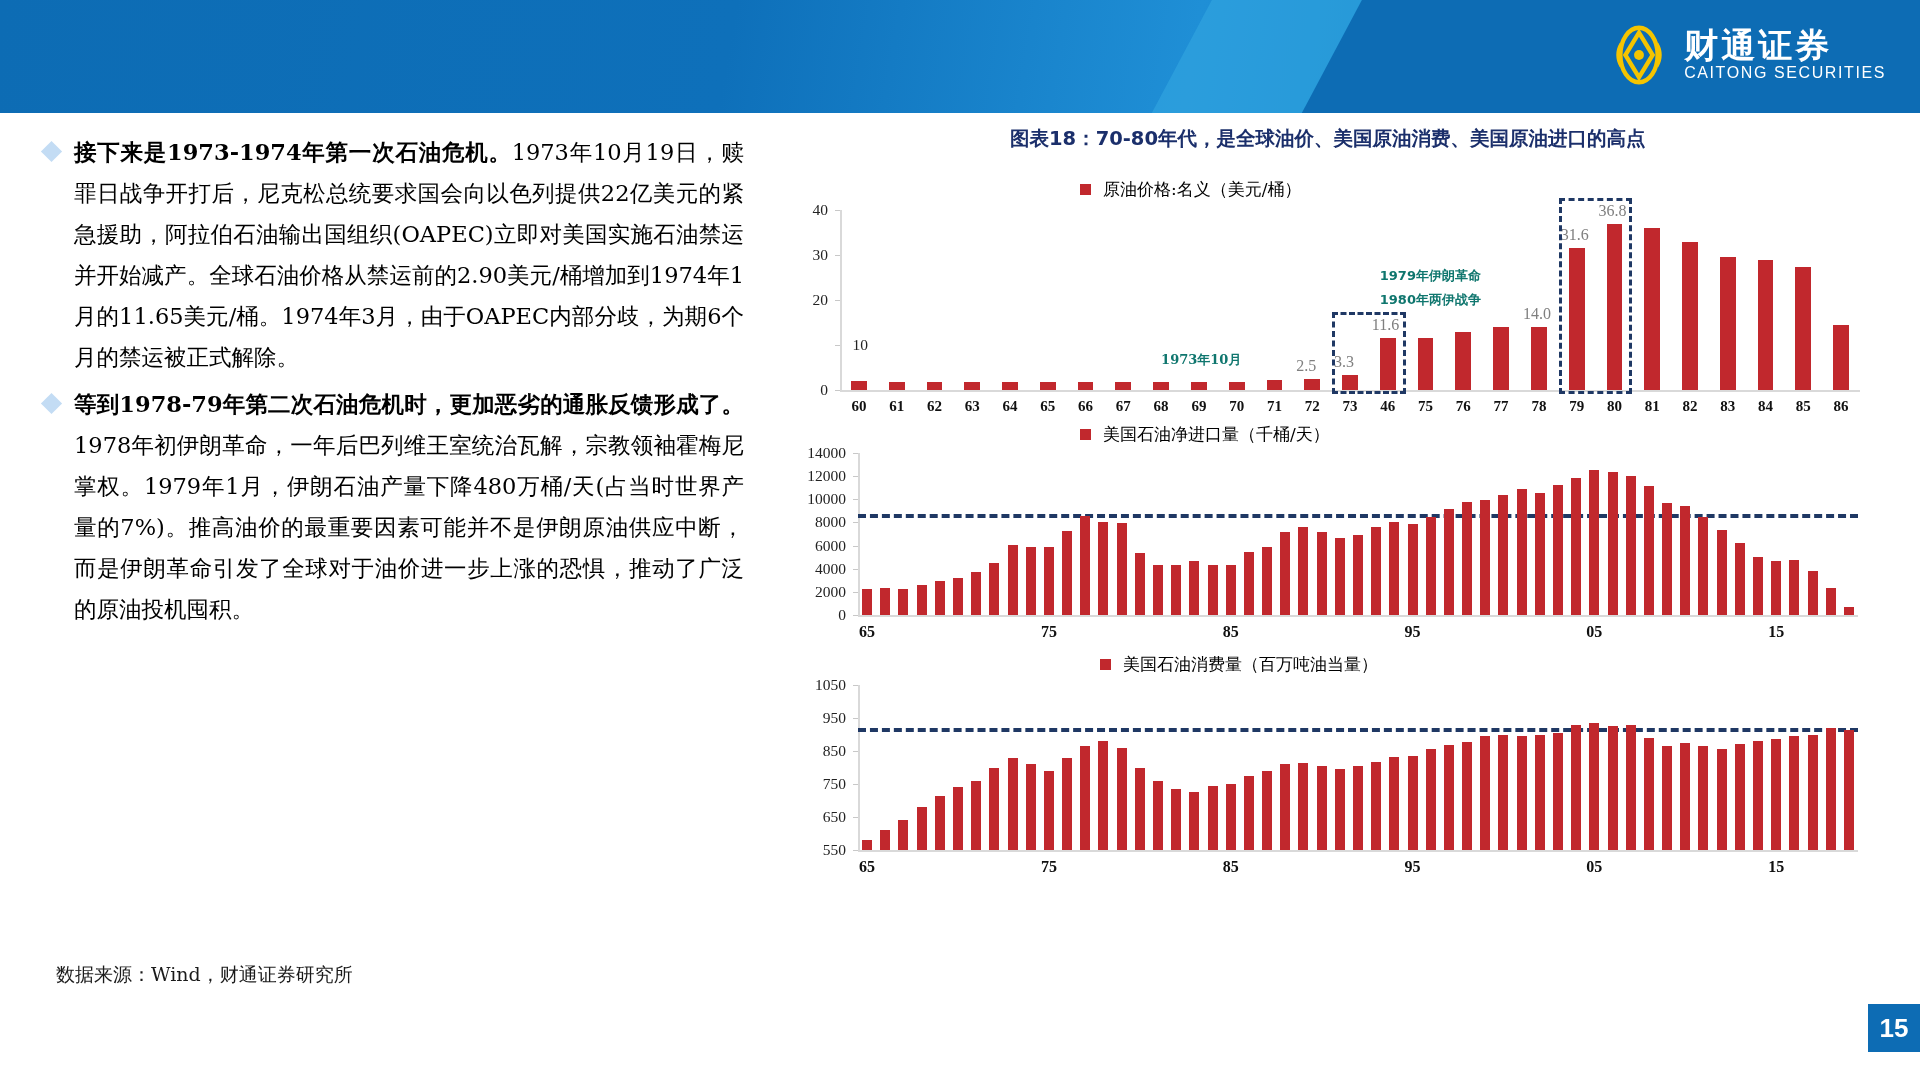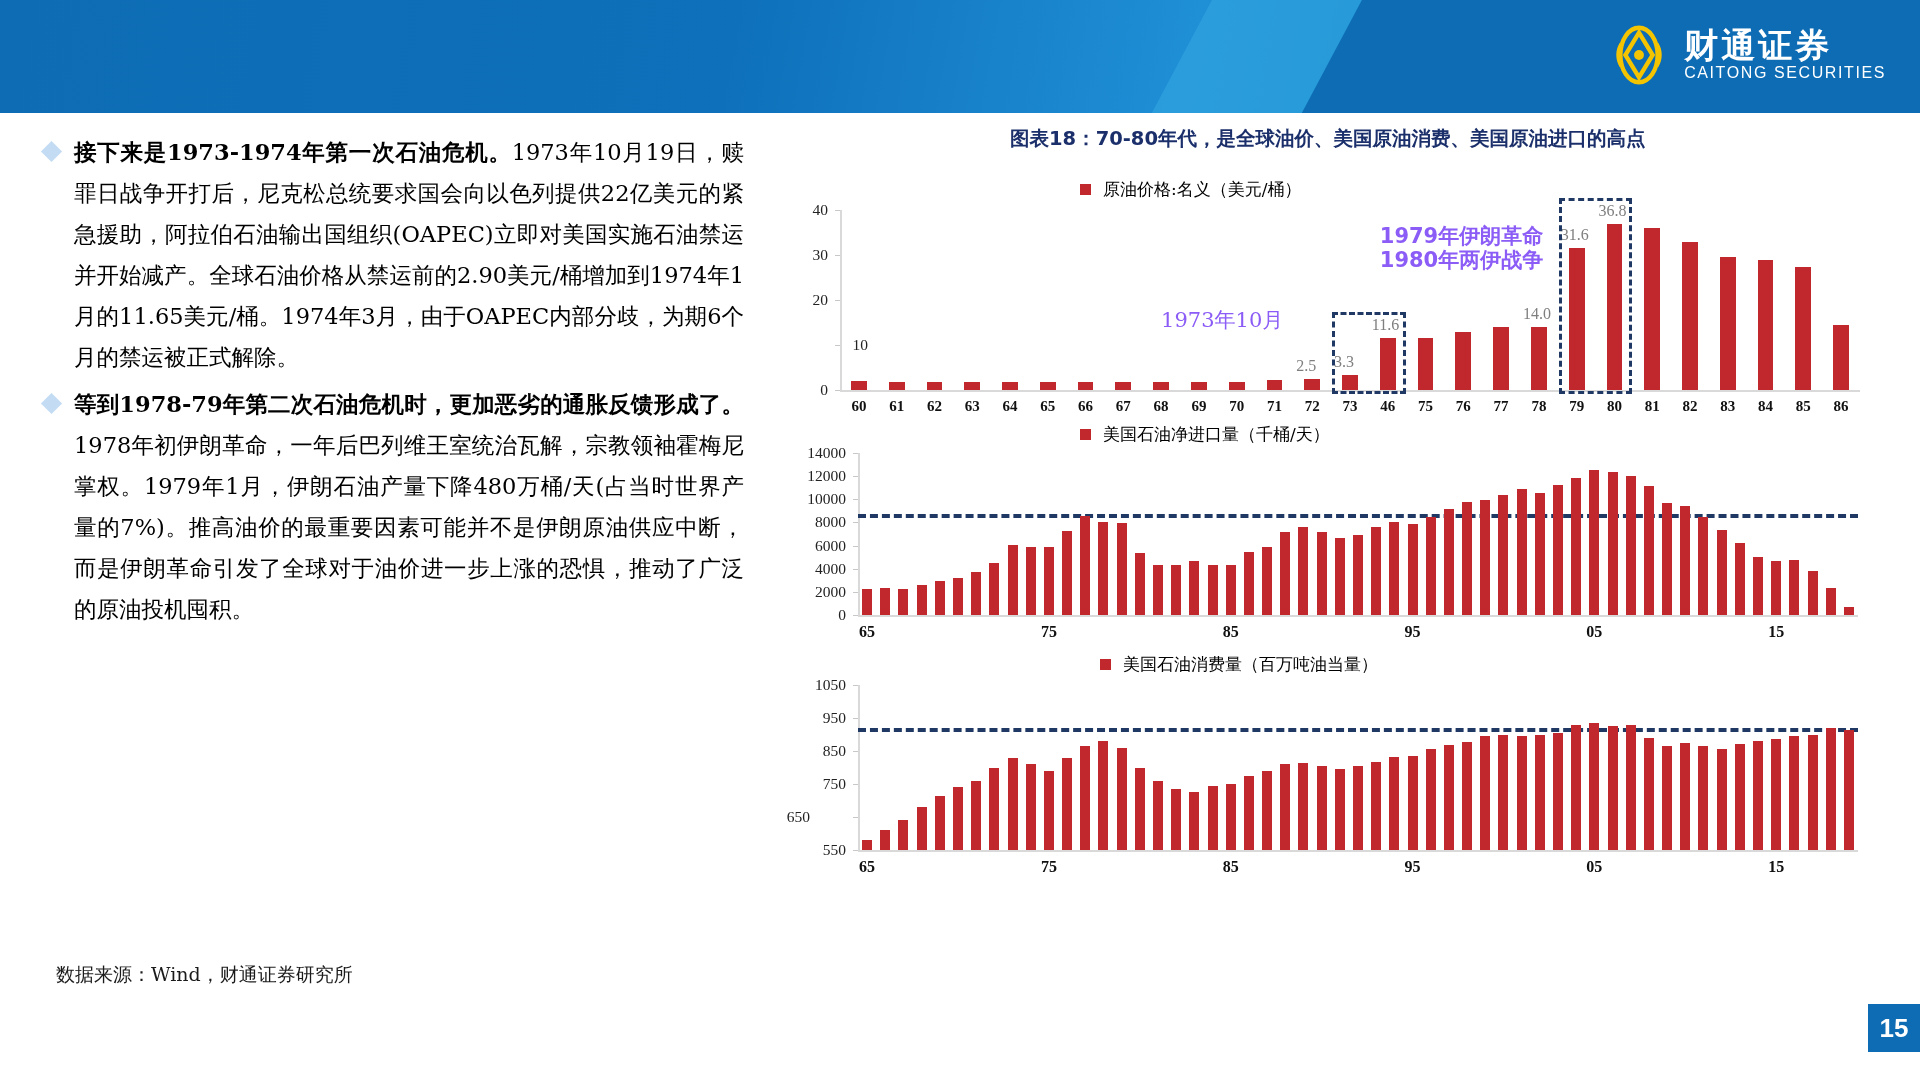--- a/index.html
+++ b/index.html
@@ -104,26 +104,26 @@
     position: absolute; border: 3.5px dashed #1f3864; background: transparent;
   }
   .dashline {
     position: absolute; border-top: 4px dashed #1f3864;
   }
   .datalabel {
     position: absolute; font-size: 16px; color: #7f7f7f;
     font-family: "Liberation Serif", serif; white-space: nowrap;
   }
   .annot {
-    position: absolute; font-size: 21px; color: #8b5cf6; font-weight: bold;
+    position: absolute; font-size: 13px; color: #0f766e; font-weight: bold;
     font-family: "DejaVu Sans", "Liberation Sans", sans-serif;
-    line-height: 24px; white-space: nowrap;
+    line-height: 24px; white-space: nowrap; margin-top: 40px;
   }
   .annot.serif {
-    font-family: "DejaVu Serif", "Liberation Serif", serif; font-weight: normal;
+    font-family: "DejaVu Serif", "Liberation Serif", serif; font-weight: bold;
   }
 
   
   .pagenum {
     position: absolute; right: 0; bottom: 28px; width: 52px; height: 48px;
     background: #0d6cb4; color: #fff; font-size: 26px; font-weight: bold;
     display: flex; align-items: center; justify-content: center;
     font-family: "Liberation Sans", sans-serif;
   }
 </style>
@@ -359,21 +359,21 @@
     <div class="chart" id="chart3" style="left:0; top:520px; width:1130px; height:260px;">
       <div class="legend" id="c3-legend" style="left:340px; top:8px;">
         <span class="legend-swatch"></span>
         <span>美国石油消费量（百万吨油当量）</span>
       </div>
       <div class="plot" id="c3-plot" style="left:98px; top:40px; width:1000px; height:165px;">
           <div class="axis-line" style="left:0;top:0;width:1.5px;height:165px;"></div>
           <div class="axis-line" style="left:0;top:165px;width:1000px;height:1.5px;"></div>
           <div class="ytick" style="right:1012px;top:165px;">550</div>
           <div class="tickmark" style="left:-5px;top:165px;"></div>
-          <div class="ytick" style="right:1048px;top:132px;">650</div>
+          <div class="ytick" style="right:1012px;top:132px;">650</div>
           <div class="tickmark" style="left:-5px;top:132px;"></div>
           <div class="ytick" style="right:1012px;top:99px;">750</div>
           <div class="tickmark" style="left:-5px;top:99px;"></div>
           <div class="ytick" style="right:1012px;top:66px;">850</div>
           <div class="tickmark" style="left:-5px;top:66px;"></div>
           <div class="ytick" style="right:1012px;top:33px;">950</div>
           <div class="tickmark" style="left:-5px;top:33px;"></div>
           <div class="ytick" style="right:1012px;top:0px;">1050</div>
           <div class="tickmark" style="left:-5px;top:0px;"></div>
           <div class="dashline" style="left:0;top:42.900000000000006px;width:1000px;"></div>

